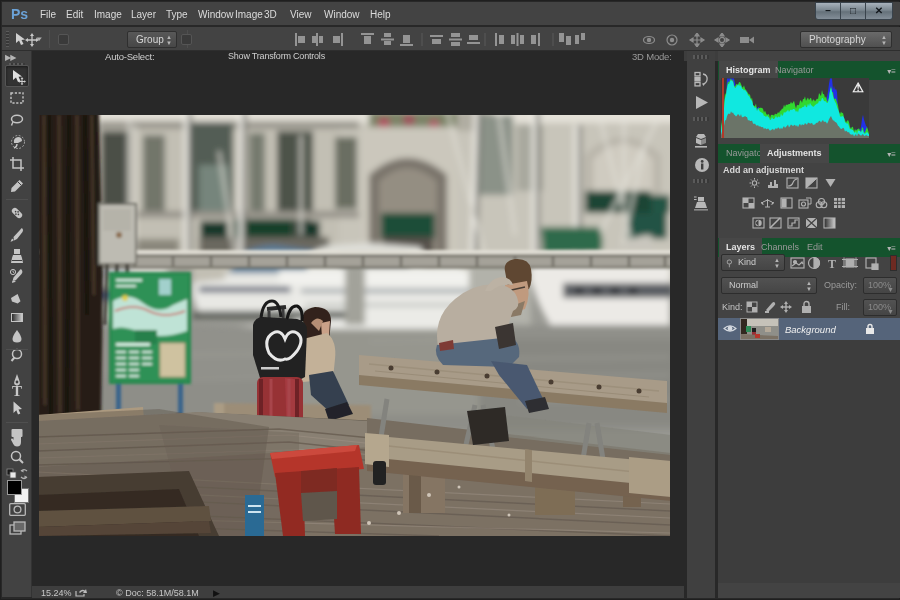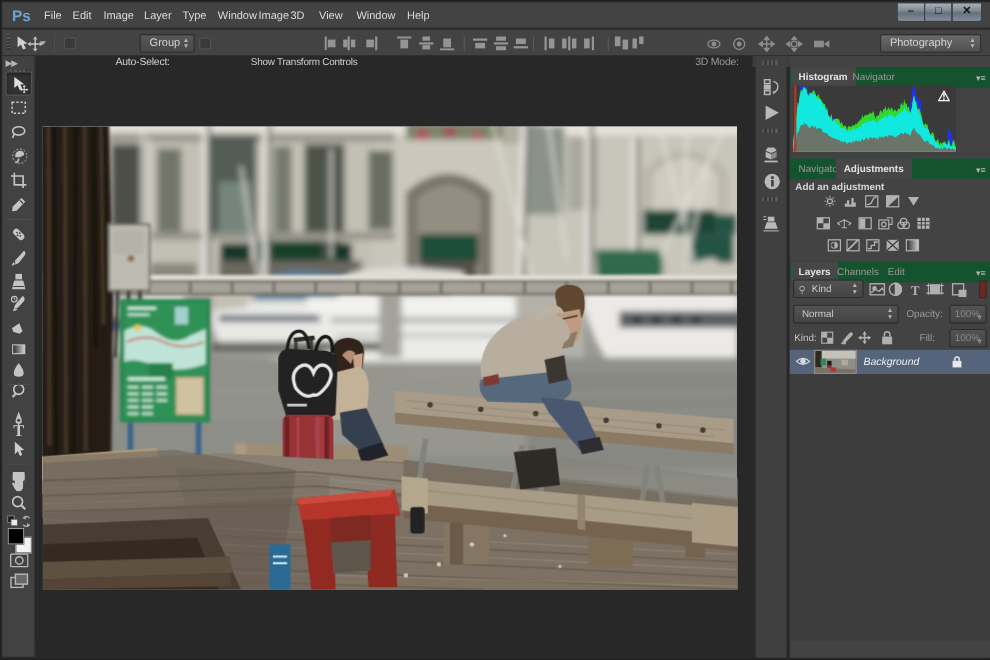--- a/index.html
+++ b/index.html
@@ -736,20 +736,29 @@
                 <circle cx="420" cy="372" r="1.5"></circle>
 <circle cx="330" cy="408" r="2"></circle>
                 <circle cx="470" cy="400" r="1.5"></circle>
 </g>
 </g>
 </g>
 </svg>
     </div>
   </div>
 
+  <div id="statusbar">
+    <span style="position:absolute;left:9px;top:2px">15.24%</span>
+    <svg style="position:absolute;left:43px;top:2px" width="13" height="9" viewBox="0 0 13 9">
+        <path d="M1 3 L1 8 L9 8 L9 6" fill="none" stroke="#bbb" stroke-width="1.2"></path>
+        <path d="M4 4 Q7 0.5 10 2.5 L11 1 L12 5 L8 5 L9 3.6 Q7 2.5 5 5 Z" fill="#bbb"></path>
+      </svg>
+    <span style="position:absolute;left:84px;top:2px">© Doc: 58.1M/58.1M</span>
+    <span style="position:absolute;left:181px;top:2px;color:#111">▶</span>
+  </div>
 
   <div id="rightcol">
     <div style="position:absolute;left:0;top:0;width:216px;height:10px;background:#3d3d3d"></div>
     <div style="position:absolute;left:20px;top:1px;color:#b0b0b0;font-size:7px;letter-spacing:-1px">◀◀</div>
     <div style="position:absolute;right:6px;top:1px;color:#b0b0b0;font-size:7px;letter-spacing:-1px">▶▶</div>
     <div id="iconstrip">
       <div style="position:absolute;left:6px;top:4px;width:16px;height:4px;background:repeating-linear-gradient(90deg,#5a5a5a 0 2px,#383838 2px 4px)"></div>
       <svg class="abs" style="left:6px;top:20px" width="17" height="17" viewBox="0 0 17 17">
         <g fill="none" stroke="#b8b8b8" stroke-width="1.3">
           <rect x="2" y="1.5" width="5" height="3.4"></rect>

